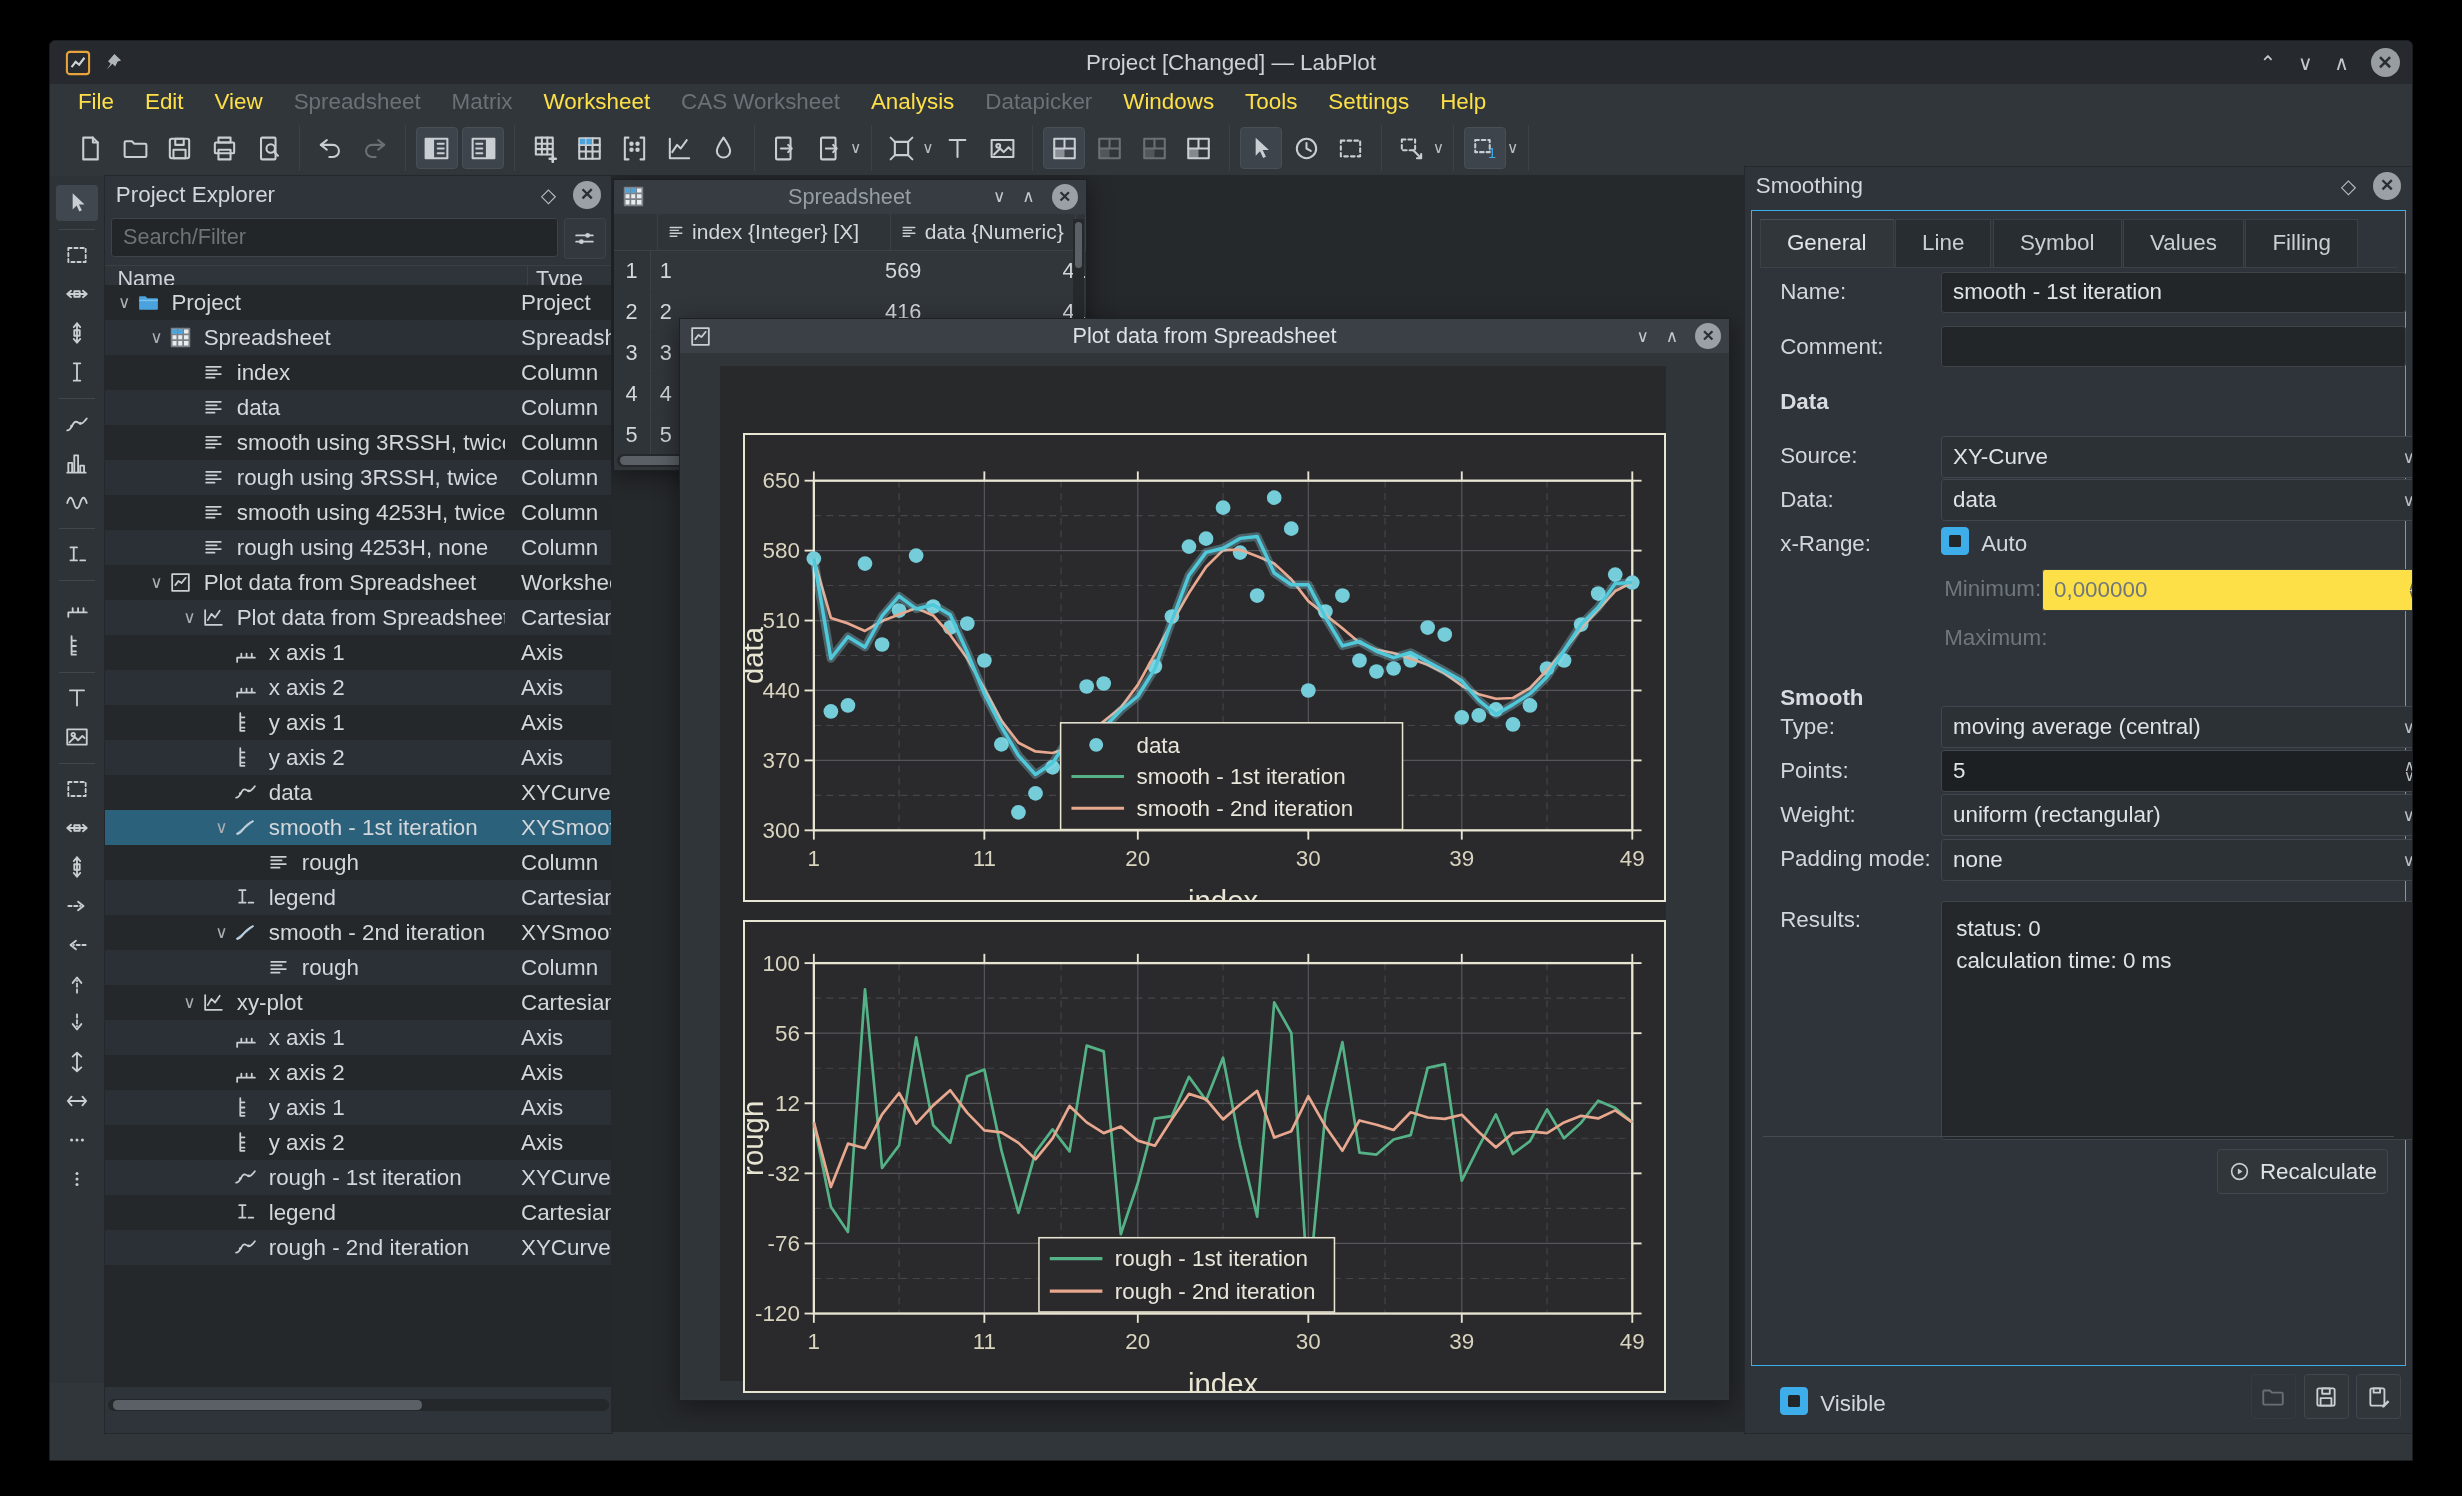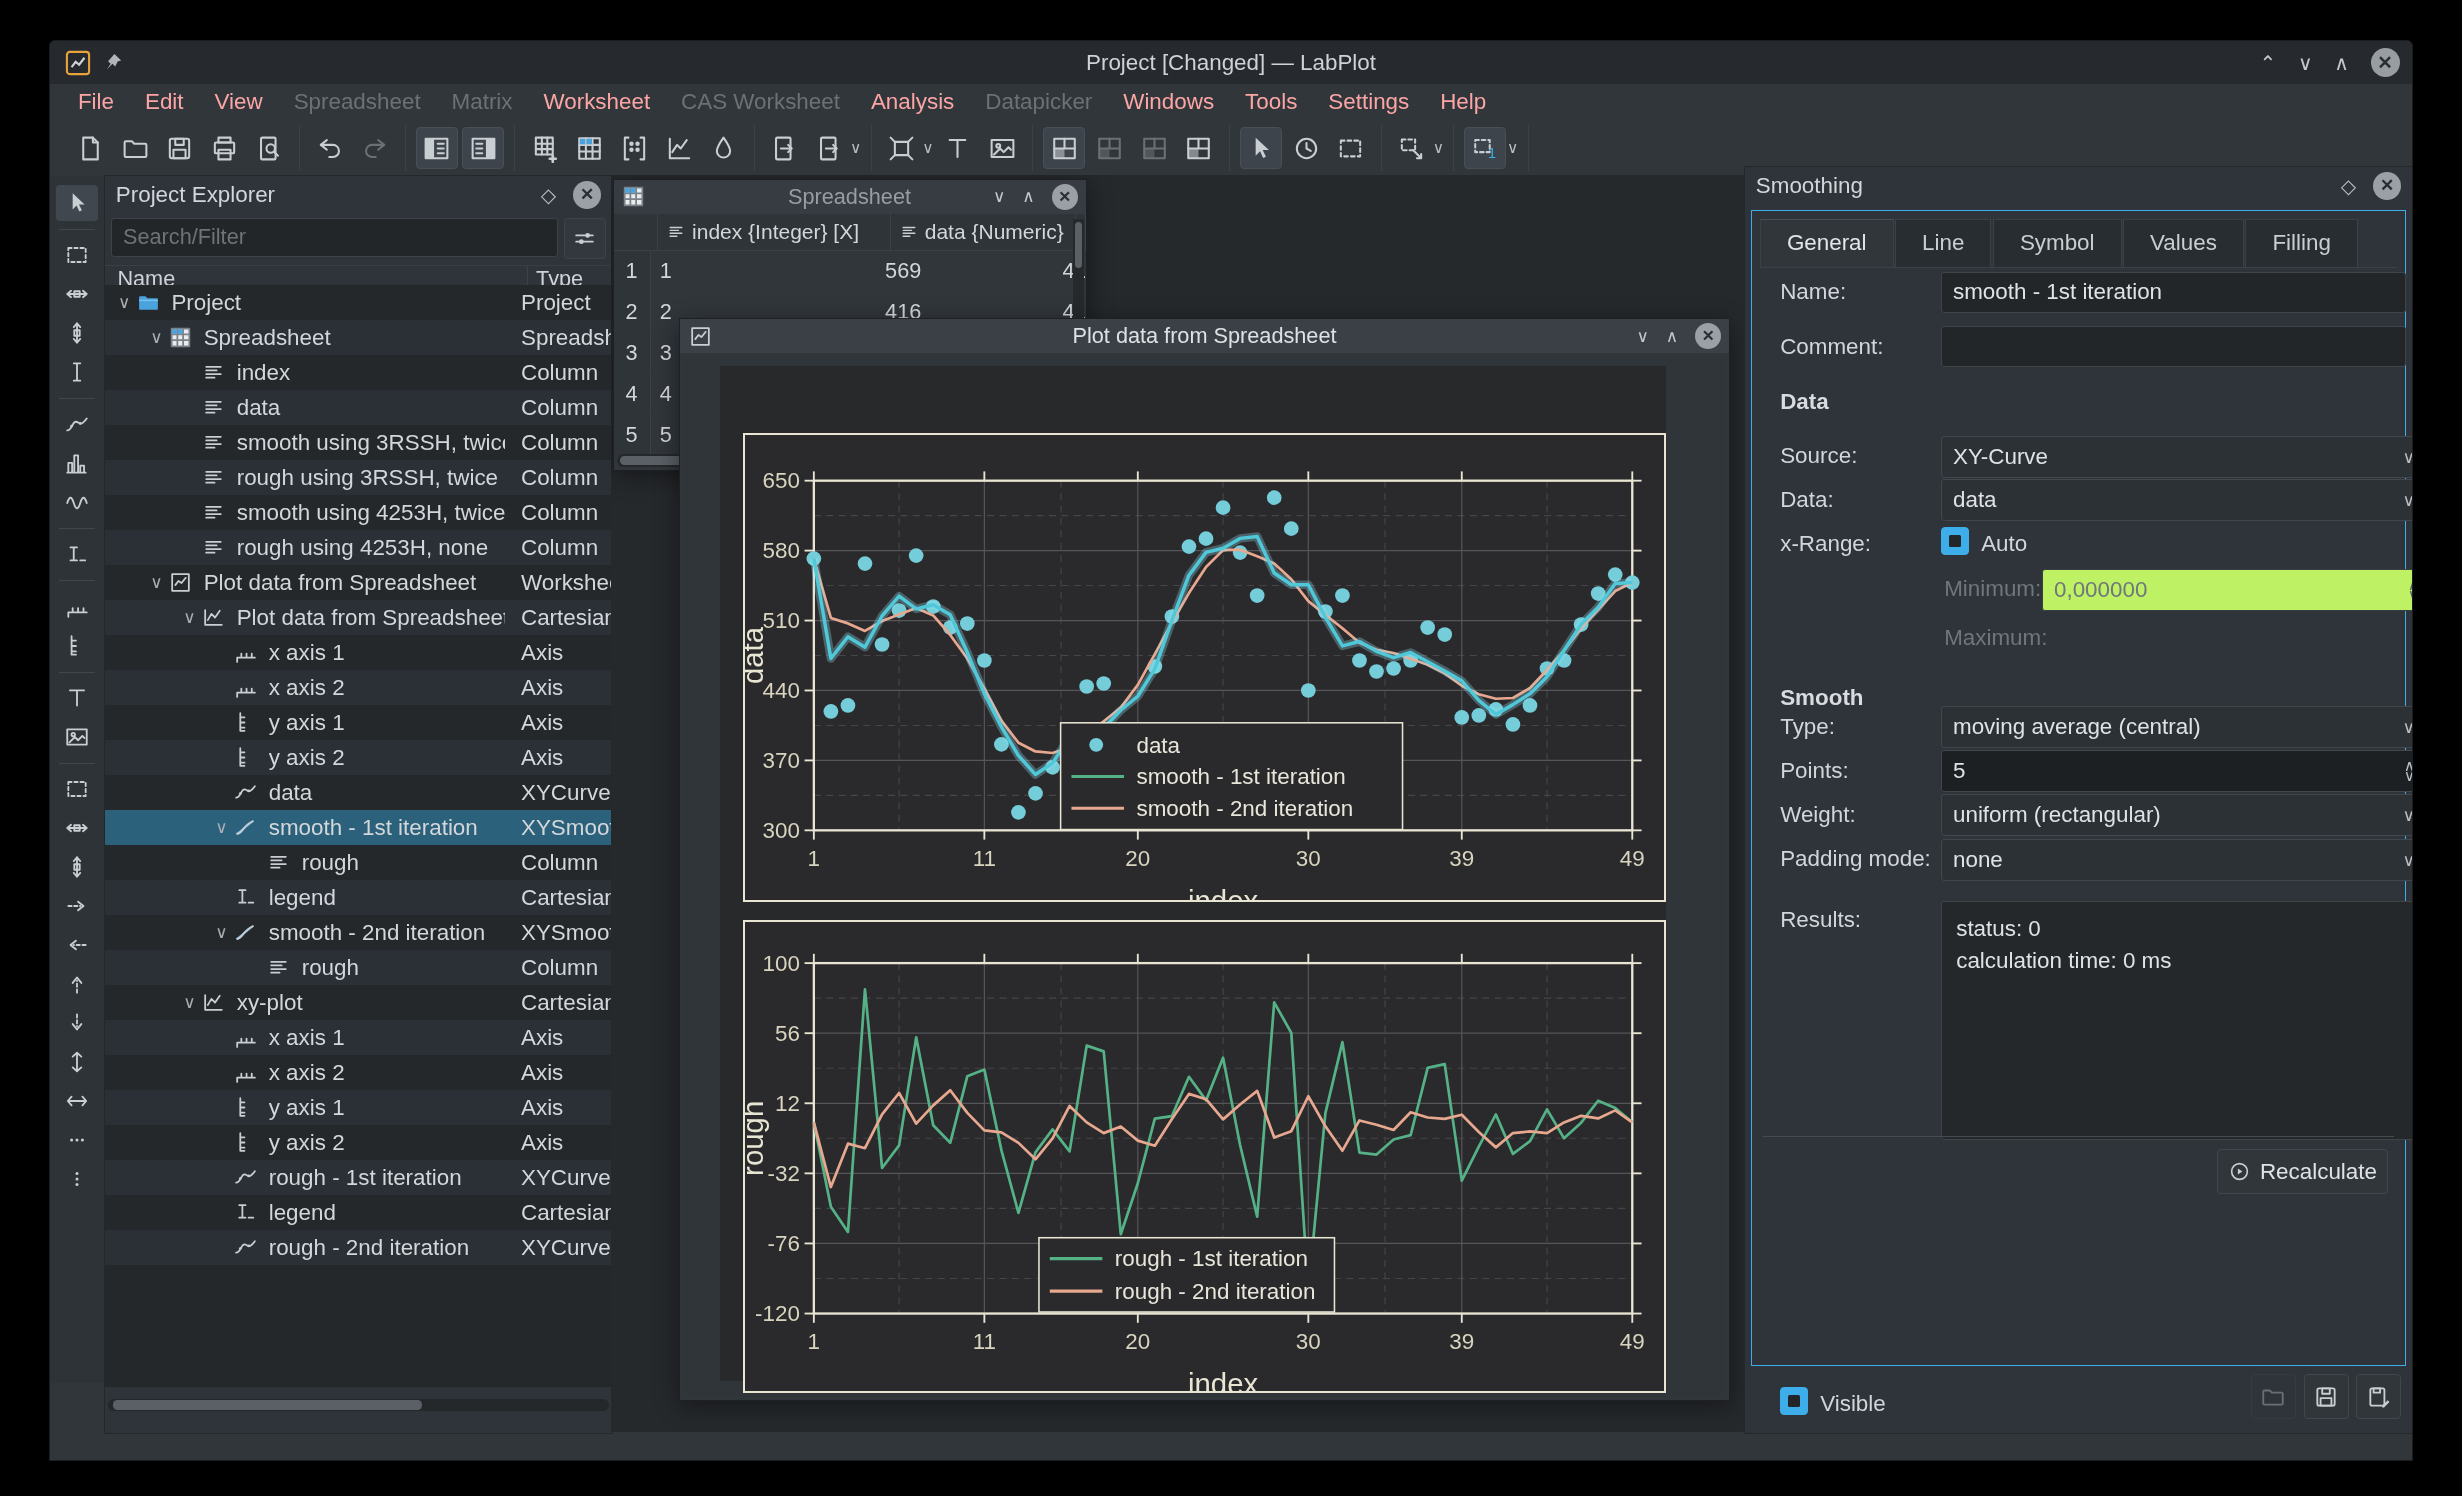--- a/index.html
+++ b/index.html
@@ -14,21 +14,21 @@
   .titlebar .logo{width:28px;height:28px;margin-left:14px;}
   .titlebar .pin{width:23px;height:23px;margin-left:9.3px;opacity:.85;}
   .title-text{position:absolute;left:0;right:0;text-align:center;font-size:22.4px;color:#ced3d8;}
   .win-controls{position:absolute;right:12.4px;top:0;height:43px;display:flex;align-items:center;gap:21.7px;}
   .wc-glyph{font-size:20px;color:#c3c8cd;line-height:1;}
   .circle-btn{width:29px;height:29px;border-radius:50%;background:#989da2;color:#2a2e32;
               display:flex;align-items:center;justify-content:center;font-size:18.6px;font-weight:bold;}
   
   .menubar{position:absolute;left:0;top:43px;width:100%;height:36px;display:flex;align-items:center;
            padding-left:15.5px;gap:6.2px;background:#31363b;}
-  .menu-item{font-size:22.4px;padding:3.1px 12.4px;color:#fca5a5;}
+  .menu-item{font-size:22.4px;padding:3.1px 12.4px;color:#fde047;}
   .menu-item.dim{color:#6b7176;}
   
   .toolbar{position:absolute;left:0;top:79px;width:100%;height:56px;display:flex;align-items:center;
            padding-left:10.8px;background:#31363b;border-bottom:0.8px solid #282c30;}
   .tb-group{display:flex;align-items:center;height:46px;padding:0 7.7px;border-right:0.8px solid #3c4146;}
   .tb-btn{width:40px;height:40px;margin:0 2.3px;border-radius:3.9px;display:flex;align-items:center;
           justify-content:center;position:relative;}
   .tb-btn svg{width:29px;height:29px;}
   .tb-btn.pressed{background:#3e444b;border:0.8px solid #494f56;}
   .tb-btn.dim{opacity:.38;}
@@ -115,21 +115,21 @@
   .flabel{position:absolute;left:28px;font-size:22.4px;color:#d2d6da;}
   .flabel.dim{color:#6f767c;}
   .fsection{position:absolute;left:28px;font-size:22.4px;font-weight:bold;color:#d8dce0;}
   .finput{position:absolute;left:189px;width:441px;height:39px;background:#232629;border:0.8px solid #3f4449;
           border-radius:3.1px;color:#dfe3e6;font-size:22.4px;padding:0 10.8px;font-family:inherit;}
   .combo{position:absolute;left:189px;width:462px;height:40px;background:#2c3136;border:0.8px solid #41474d;
          border-radius:3.1px;display:flex;align-items:center;padding:0 10.8px;font-size:22.4px;color:#dfe3e6;}
   .combo .chev{margin-left:auto;color:#b9bec3;font-size:17px;}
   .spin{position:absolute;left:189px;width:462px;height:40px;background:#1d2023;border:0.8px solid #41474d;
         border-radius:3.1px;display:flex;align-items:center;padding:0 10.8px;font-size:22.4px;color:#dfe3e6;}
-  .spin.disabled{left:290px;width:365px;background:#bef264;border-color:#383d42;color:#6f767c;}
+  .spin.disabled{left:290px;width:365px;background:#fde047;border-color:#383d42;color:#6f767c;}
   .spin .arrows{margin-left:auto;display:flex;flex-direction:column;line-height:.62;color:#b9bec3;font-size:15.5px;}
   .spin.disabled .arrows{color:#5a6066;}
   .checkbox{position:absolute;width:26px;height:26px;border-radius:3.9px;background:#3daee9;border:1.5px solid #3daee9;
             display:flex;align-items:center;justify-content:center;}
   .checkbox .inner{width:12.4px;height:12.4px;background:#232629;border-radius:1.5px;}
   .results-box{position:absolute;left:189px;width:462px;height:215px;background:#25282b;border:0.8px solid #3f4449;
                border-radius:3.1px;font-size:22.4px;color:#dfe3e6;padding:10.8px 14px;white-space:pre-line;line-height:1.45;}
   .divider{position:absolute;left:10.8px;right:10.8px;height:0.8px;background:#454b51;}
   .recalc{position:absolute;right:17px;width:169px;height:43px;border:0.8px solid #41474d;border-radius:3.9px;
           background:#31363b;display:flex;align-items:center;justify-content:center;gap:9.3px;font-size:22.4px;color:#dfe3e6;}

